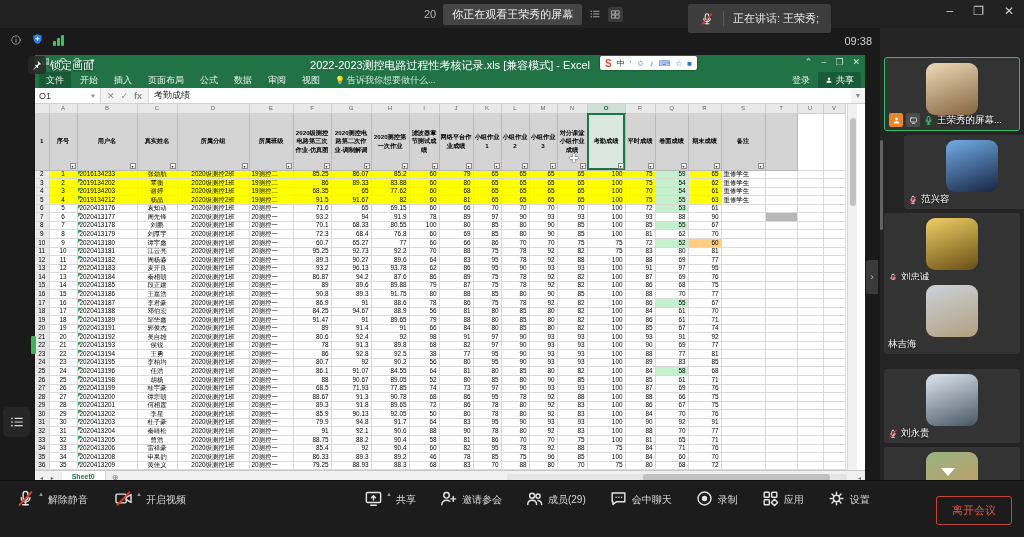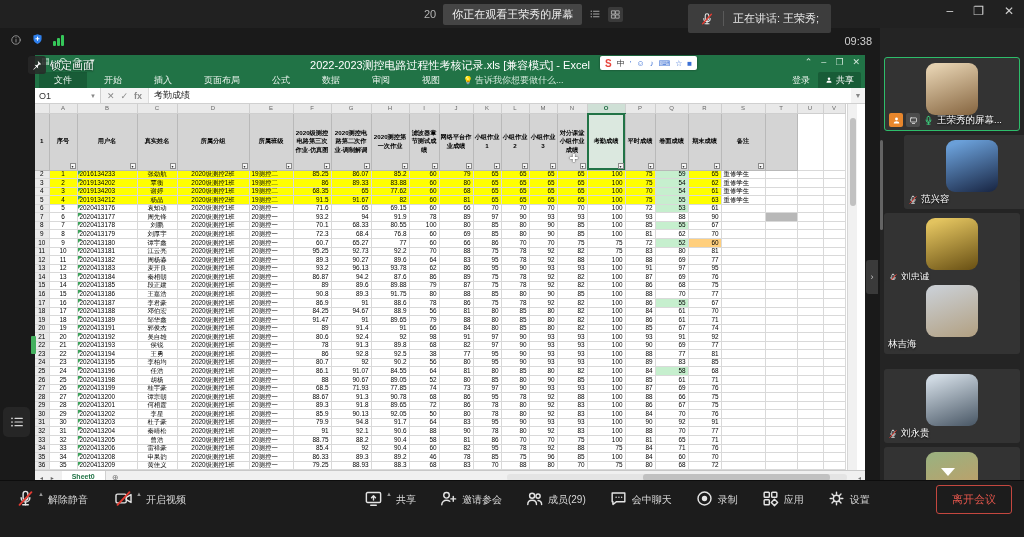--- a/index.html
+++ b/index.html
@@ -33,21 +33,21 @@
   
   .excel{position:absolute;left:35px;top:55px;width:830px;height:428px;background:#fff;}
   .xl-title{position:absolute;left:0;top:0;right:0;height:17px;background:#217346;display:flex;align-items:center;}
   .qat{position:absolute;left:6px;top:1px;color:#cfe6d8;font-size:9px;letter-spacing:3px;white-space:nowrap;}
   .xl-title-text{position:absolute;left:0;right:0;text-align:center;color:#fff;font-size:11px;top:3px;}
   .sogou{position:absolute;left:565px;top:1px;height:14px;background:#fff;border-radius:2px;display:flex;align-items:center;padding:0 5px;gap:5px;font-size:9px;box-shadow:0 0 2px rgba(0,0,0,.5);}
   .sogou .slogo{color:#e8443c;font-weight:bold;font-size:10px;}
   .sogou .sit{color:#3b6fd4;font-size:8px;}
   .xl-winctl{position:absolute;right:5px;top:2px;display:flex;gap:9px;color:#d5e8dc;font-size:9px;z-index:5;}
   .xl-tabs{position:absolute;left:0;top:17px;right:0;height:16px;background:#217346;display:flex;align-items:center;padding-left:4px;gap:2px;}
-  .rtab{color:#e9f3ec;font-size:9px;padding:2px 15px;white-space:nowrap;}
+  .rtab{color:#e9f3ec;font-size:9px;padding:2px 7px;white-space:nowrap;}
   .rtab-file{background:#185c37;}
   .tellme{color:#cfe6d8;font-size:9px;margin-left:6px;white-space:nowrap;}
   .tellme::before{content:"💡";font-size:8px;margin-right:2px;}
   .xl-tabs-right{position:absolute;right:4px;top:0;height:16px;display:flex;align-items:center;gap:8px;}
   .signin{color:#e9f3ec;font-size:9px;}
   .sharebtn{background:#185c37;color:#fff;font-size:9px;padding:2px 7px;border-radius:2px;display:flex;gap:3px;align-items:center;}
   .xl-formula{position:absolute;left:0;top:33px;right:0;height:16px;background:#f3f3f3;border-bottom:1px solid #d0d0d0;display:flex;align-items:center;}
   .namebox{width:66px;height:100%;background:#fff;border-right:1px solid #d0d0d0;display:flex;align-items:center;justify-content:space-between;padding:0 4px;font-size:9px;color:#333;}
   .fbicons{display:flex;gap:6px;padding:0 6px;color:#8a8a8a;font-size:9px;align-items:center;border-right:1px solid #ddd;height:100%;}
   .fx{font-weight:bold;}
@@ -110,21 +110,21 @@
 
   
   .bottombar{position:absolute;left:0;top:480px;width:1024px;height:57px;background:#1c1c1c;border-top:1px solid #0d0d0d;}
   .bb-group{position:absolute;top:8px;display:flex;gap:26px;}
   .bb-left{left:16px;}
   .bb-center{left:364px;gap:23px;}
   .bb-item{display:flex;flex-direction:row;align-items:center;gap:4px;color:#e4e4e4;cursor:default;}
   .bb-iconrow{height:21px;display:flex;align-items:flex-start;}
   .bb-label{font-size:10px;color:#d8d8d8;white-space:nowrap;}
   .bb-caret{font-size:6px;color:#999;margin-left:3px;margin-top:2px;}
-  .leave-btn{position:absolute;right:12px;top:4px;border:1px solid #c4473f;color:#e4564c;background:transparent;font-size:11px;padding:6px 15px;border-radius:3px;}
+  .leave-btn{position:absolute;right:12px;top:15px;border:1px solid #c4473f;color:#e4564c;background:transparent;font-size:11px;padding:6px 15px;border-radius:3px;}
 
   .ic{fill:none;stroke:currentColor;stroke-width:1.8;stroke-linejoin:round;stroke-linecap:round;display:block;}
 </style>
 </head>
 <body>
 
 <div class="screen">
 
   <div class="titlebar">
     <div class="watch-group">

